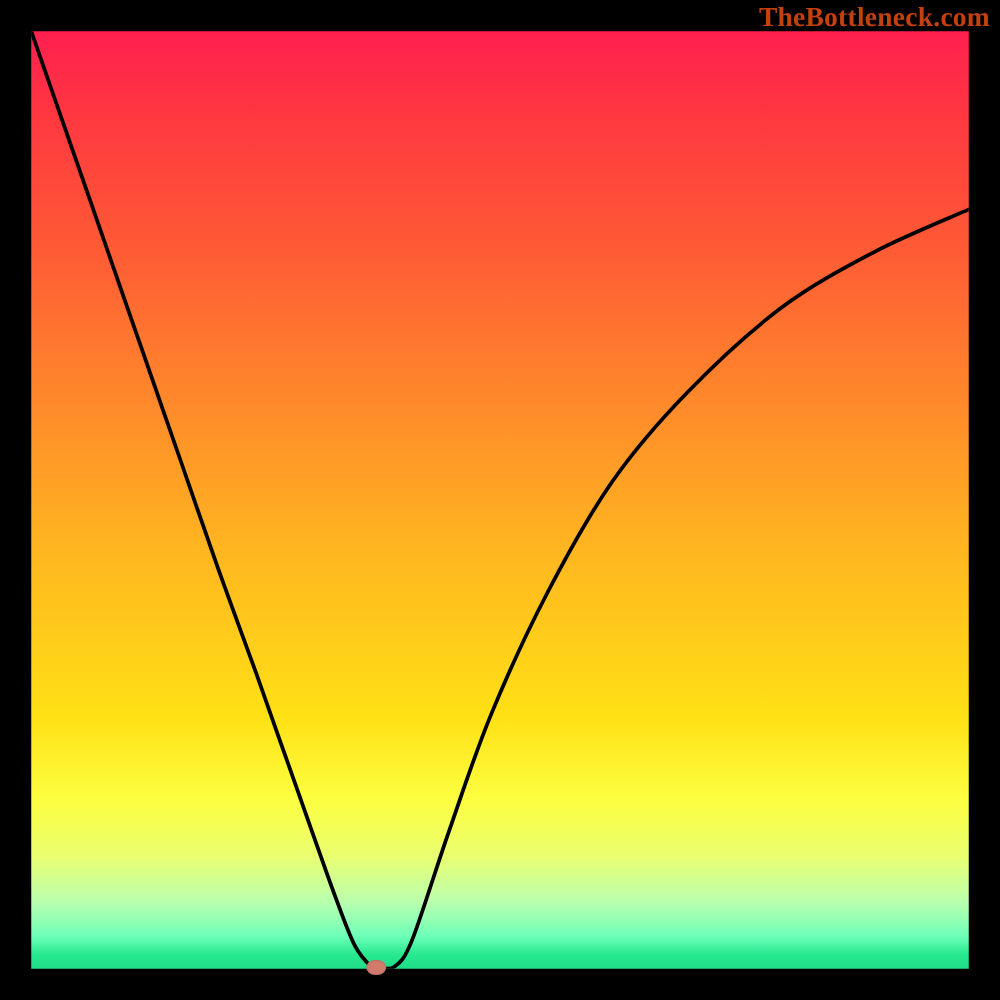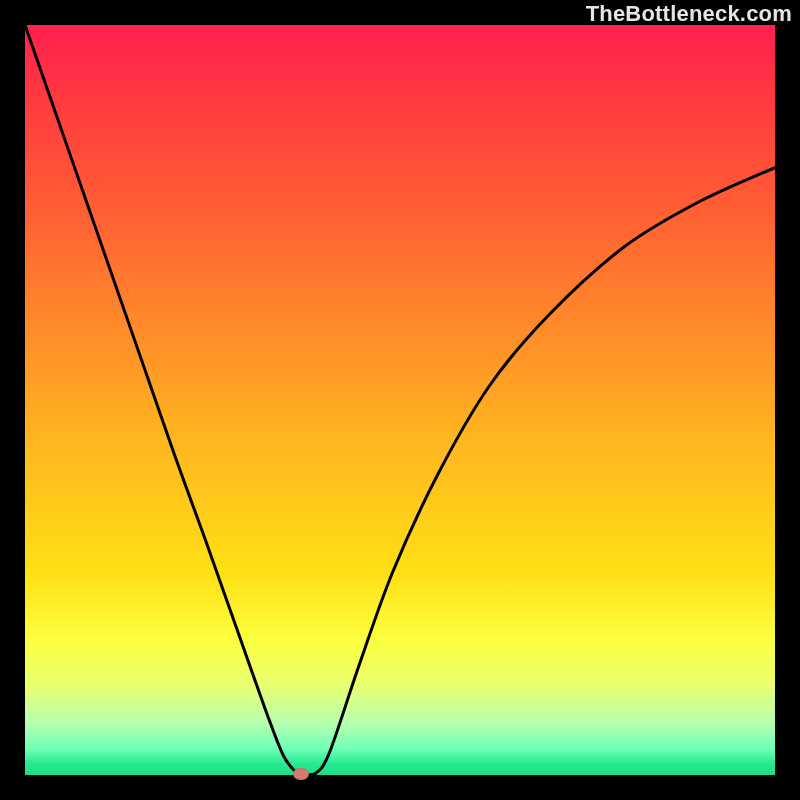--- a/index.html
+++ b/index.html
@@ -37,24 +37,24 @@
       #b8ffb0 93%,
       #6fffb8 96.5%,
       #26e98f 98.5%,
       #1fdc87 100%
     );
   }
   .watermark {
     position: absolute;
     top: 1px;
     right: 8px;
-    font-family: Liberation Sans, sans-serif;
+    font-family: Liberation Serif, serif;
     font-size: 22px;
     font-weight: 600;
-    color: #e5e5e5;
+    color: #c2410c;
     letter-spacing: 0.2px;
     user-select: none;
   }
   svg.curve {
     position: absolute;
     left: 0;
     top: 0;
     width: 750px;
     height: 750px;
   }

